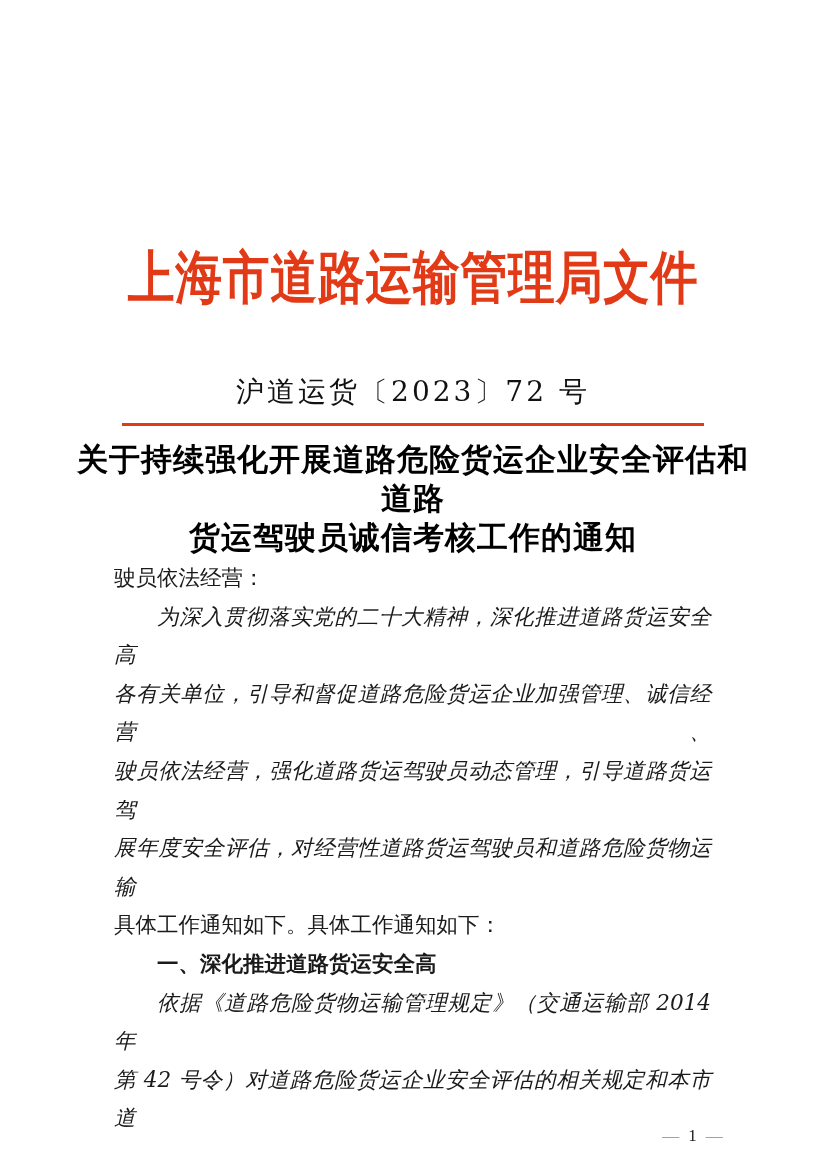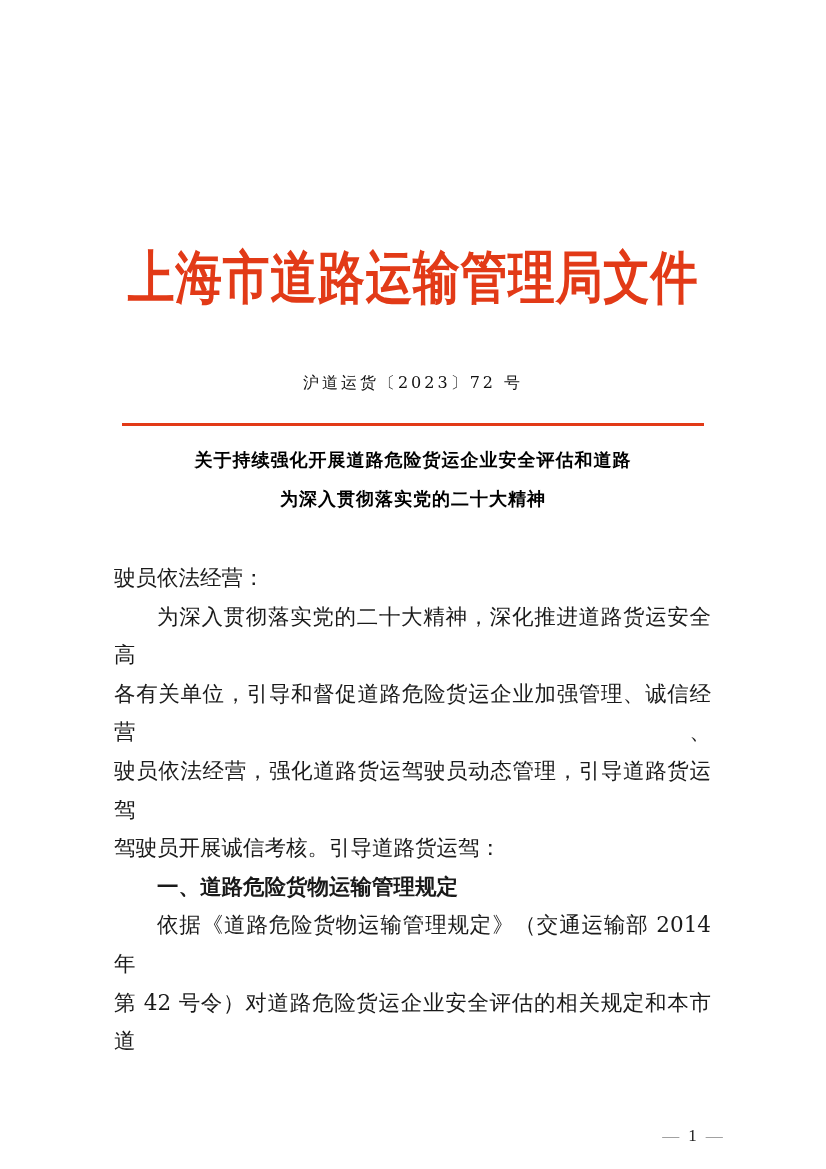--- a/index.html
+++ b/index.html
@@ -34,21 +34,21 @@
     transform-origin: 50% 50%;
   }
 
   
   .doc-number {
     position: absolute;
     top: 357px;
     left: 0;
     width: 826px;
     text-align: center;
-    font-size: 16px;
+    font-size: 28px;
     letter-spacing: 3px;
     color: #111111;
     font-family: "DejaVu Serif", "Liberation Serif", serif;
   }
 
   
   .red-line {
     position: absolute;
     top: 407px;
     left: 122px;
@@ -59,21 +59,21 @@
 
   
   .doc-title {
     position: absolute;
     top: 424px;
     left: 63px;
     width: 700px;
     text-align: center;
     font-family: "DejaVu Sans", "Liberation Sans", sans-serif;
     font-weight: bold;
-    font-size: 18px;
+    font-size: 31px;
     line-height: 39px;
     color: #000000;
     letter-spacing: 1px;
   }
 
   
   .body-text {
     position: absolute;
     top: 543px;
     left: 114px;
@@ -81,20 +81,21 @@
     font-family: "DejaVu Serif", "Liberation Serif", serif;
     font-size: 21.5px;
     line-height: 38.6px;
     color: #1a1a1a;
   }
   .body-text .line { width: 100%; white-space: nowrap; }
   .body-text .line.justify {
     white-space: normal;
     text-align: justify;
     text-align-last: justify;
+    font-style: italic;
   }
   .body-text .line.indent { text-indent: 43px; }
   .body-text .line.bold {
     font-family: "DejaVu Sans", "Liberation Sans", sans-serif;
     font-weight: bold;
     font-size: 21.5px;
   }
 
   
   .page-footer {
@@ -116,30 +117,31 @@
 <div class="page">
 
   <div class="agency-header" style="color: rgb(226, 58, 23);">上海市道路运输管理局文件</div>
 
   <div class="doc-number">沪道运货〔2023〕72 号</div>
 
   <div class="red-line" style="background: rgb(226, 58, 23);"></div>
 
   <div class="doc-title">
     <div>关于持续强化开展道路危险货运企业安全评估和道路</div>
-    <div>为深入贯彻落实党的二十大精神</div>
+    <div>货运驾驶员诚信考核工作的通知</div>
   </div>
 
   <div class="body-text">
       <div class="line">驶员依法经营：</div>
       <div class="line indent justify">为深入贯彻落实党的二十大精神，深化推进道路货运安全高</div>
       <div class="line justify">各有关单位，引导和督促道路危险货运企业加强管理、诚信经营、</div>
       <div class="line justify">驶员依法经营，强化道路货运驾驶员动态管理，引导道路货运驾</div>
-      <div class="line">驾驶员开展诚信考核。引导道路货运驾：</div>
-      <div class="line indent bold">一、道路危险货物运输管理规定</div>
+      <div class="line justify">展年度安全评估，对经营性道路货运驾驶员和道路危险货物运输</div>
+      <div class="line">具体工作通知如下。具体工作通知如下：</div>
+      <div class="line indent bold">一、深化推进道路货运安全高</div>
       <div class="line indent justify">依据《道路危险货物运输管理规定》（交通运输部 2014 年</div>
       <div class="line justify">第 42 号令）对道路危险货运企业安全评估的相关规定和本市道</div>
     </div>
 
   <div class="page-footer">
     <span class="dash" style="color: rgb(145, 145, 145);">—</span><span class="num">1</span><span class="dash" style="color: rgb(145, 145, 145);">—</span>
   </div>
 
 </div>
 

